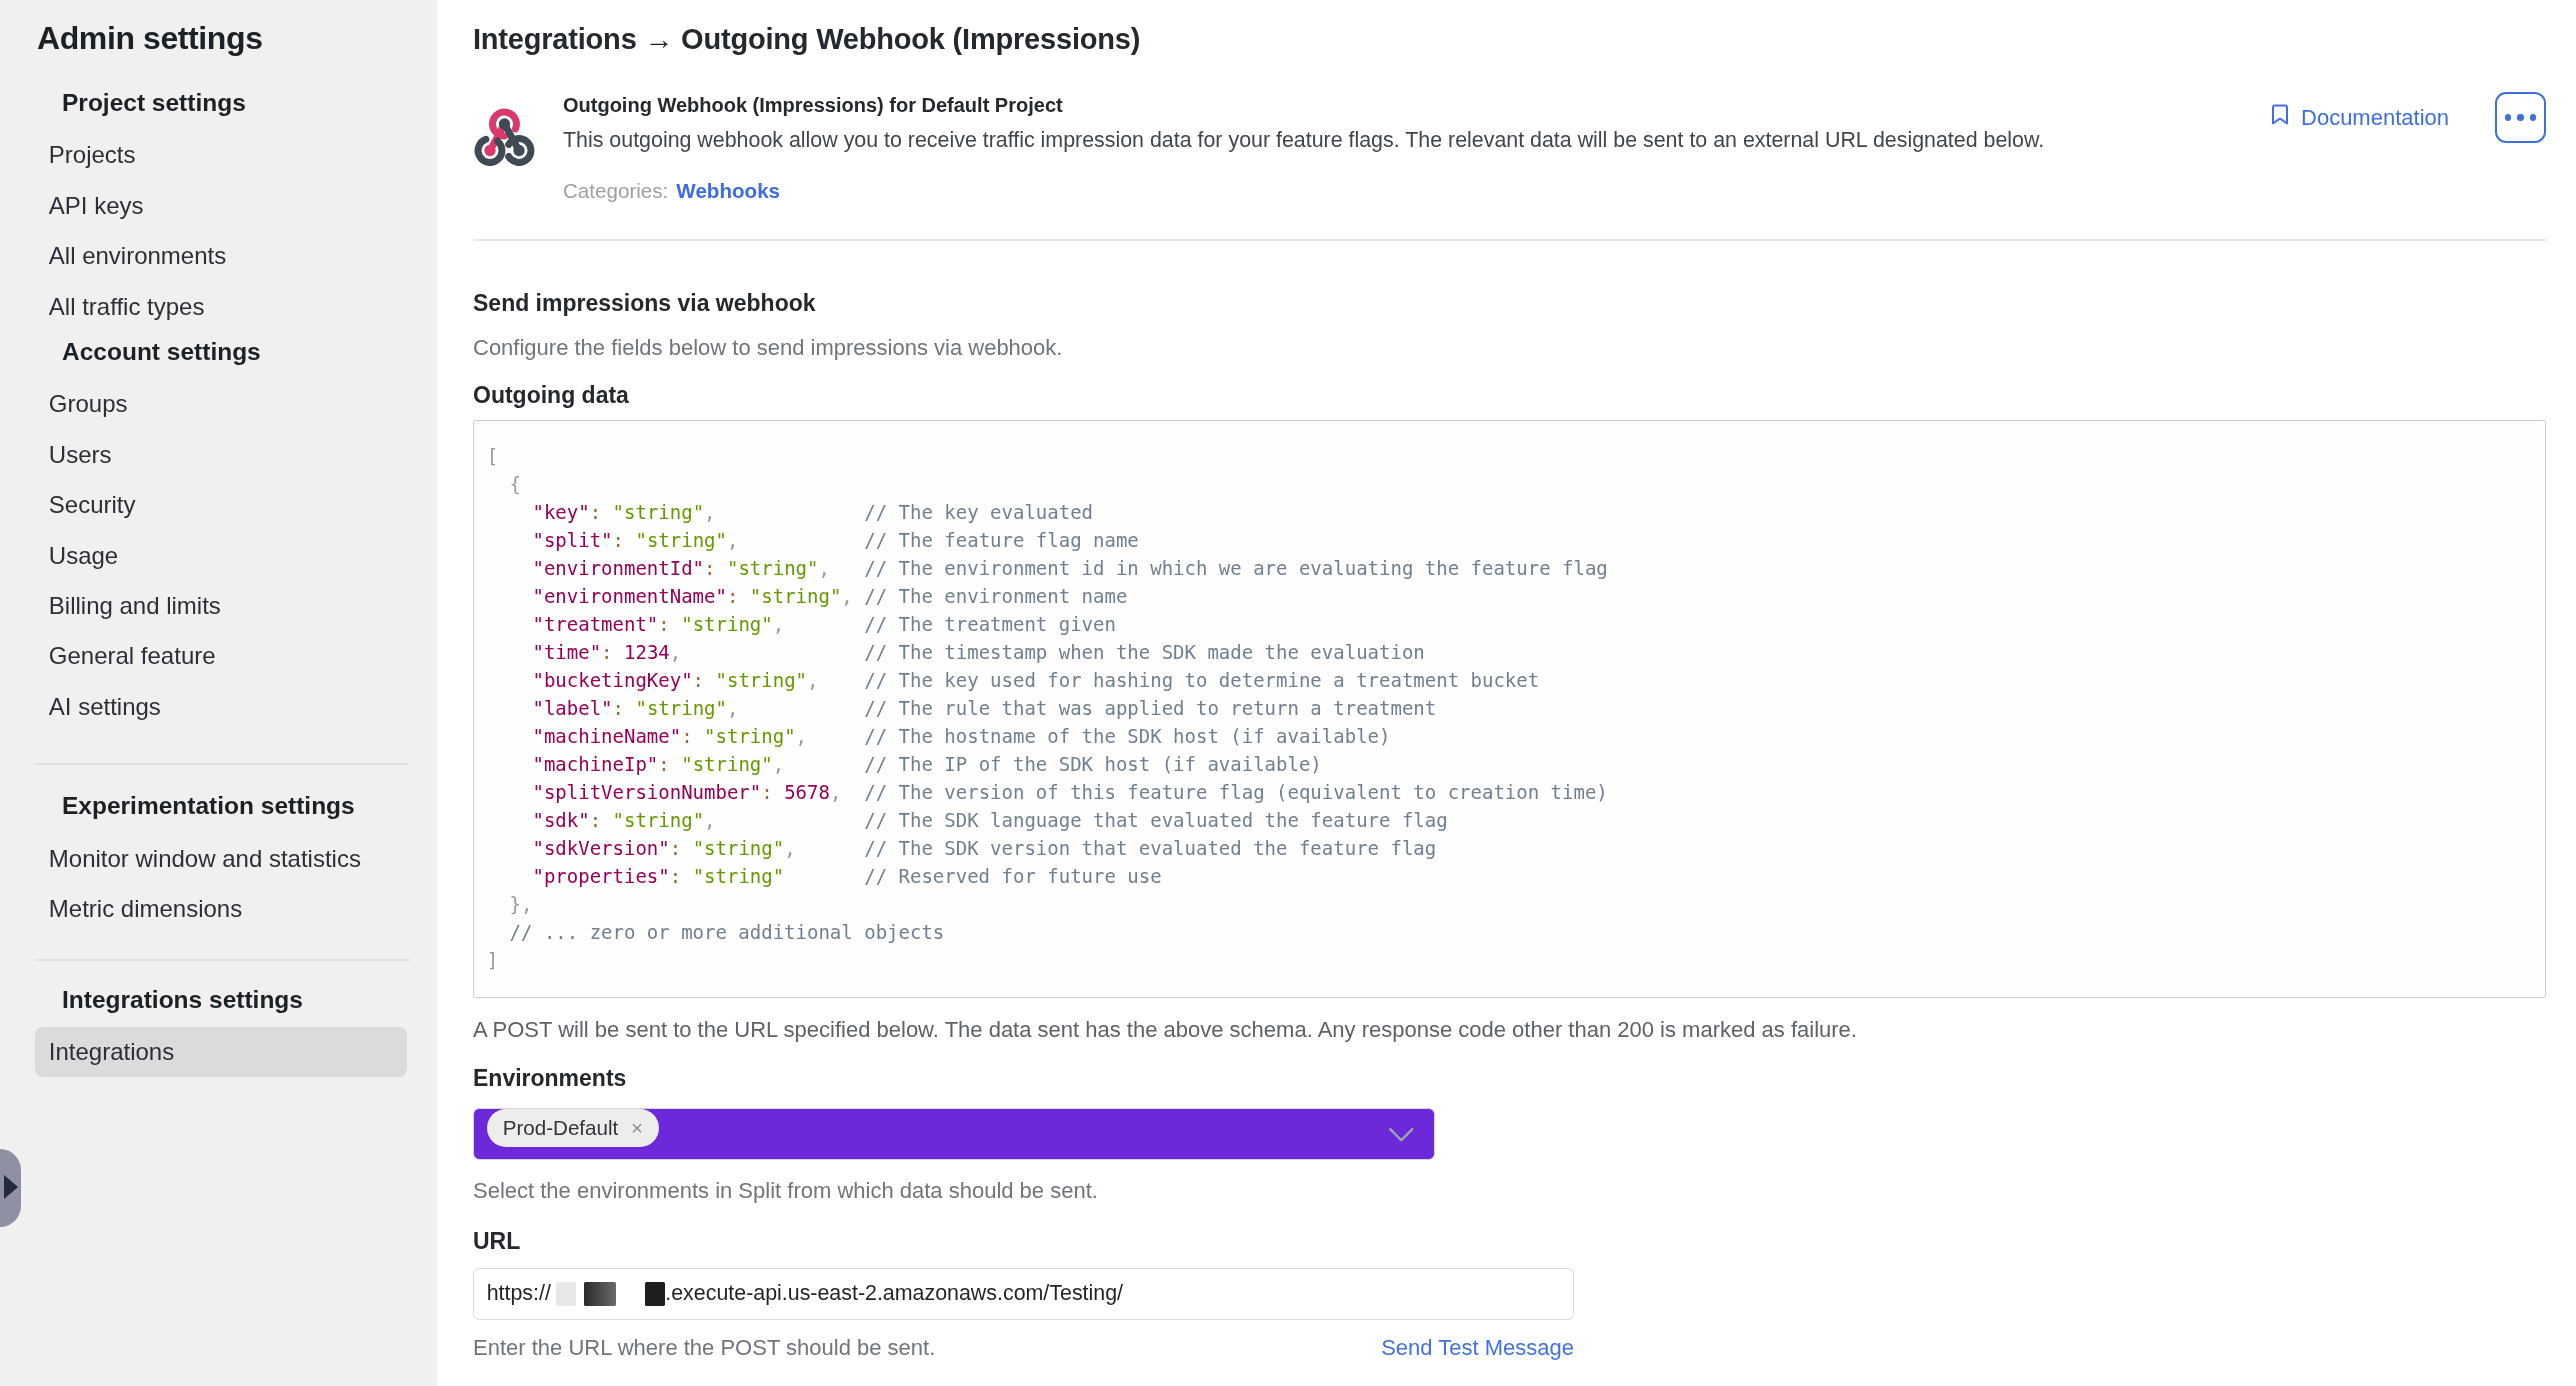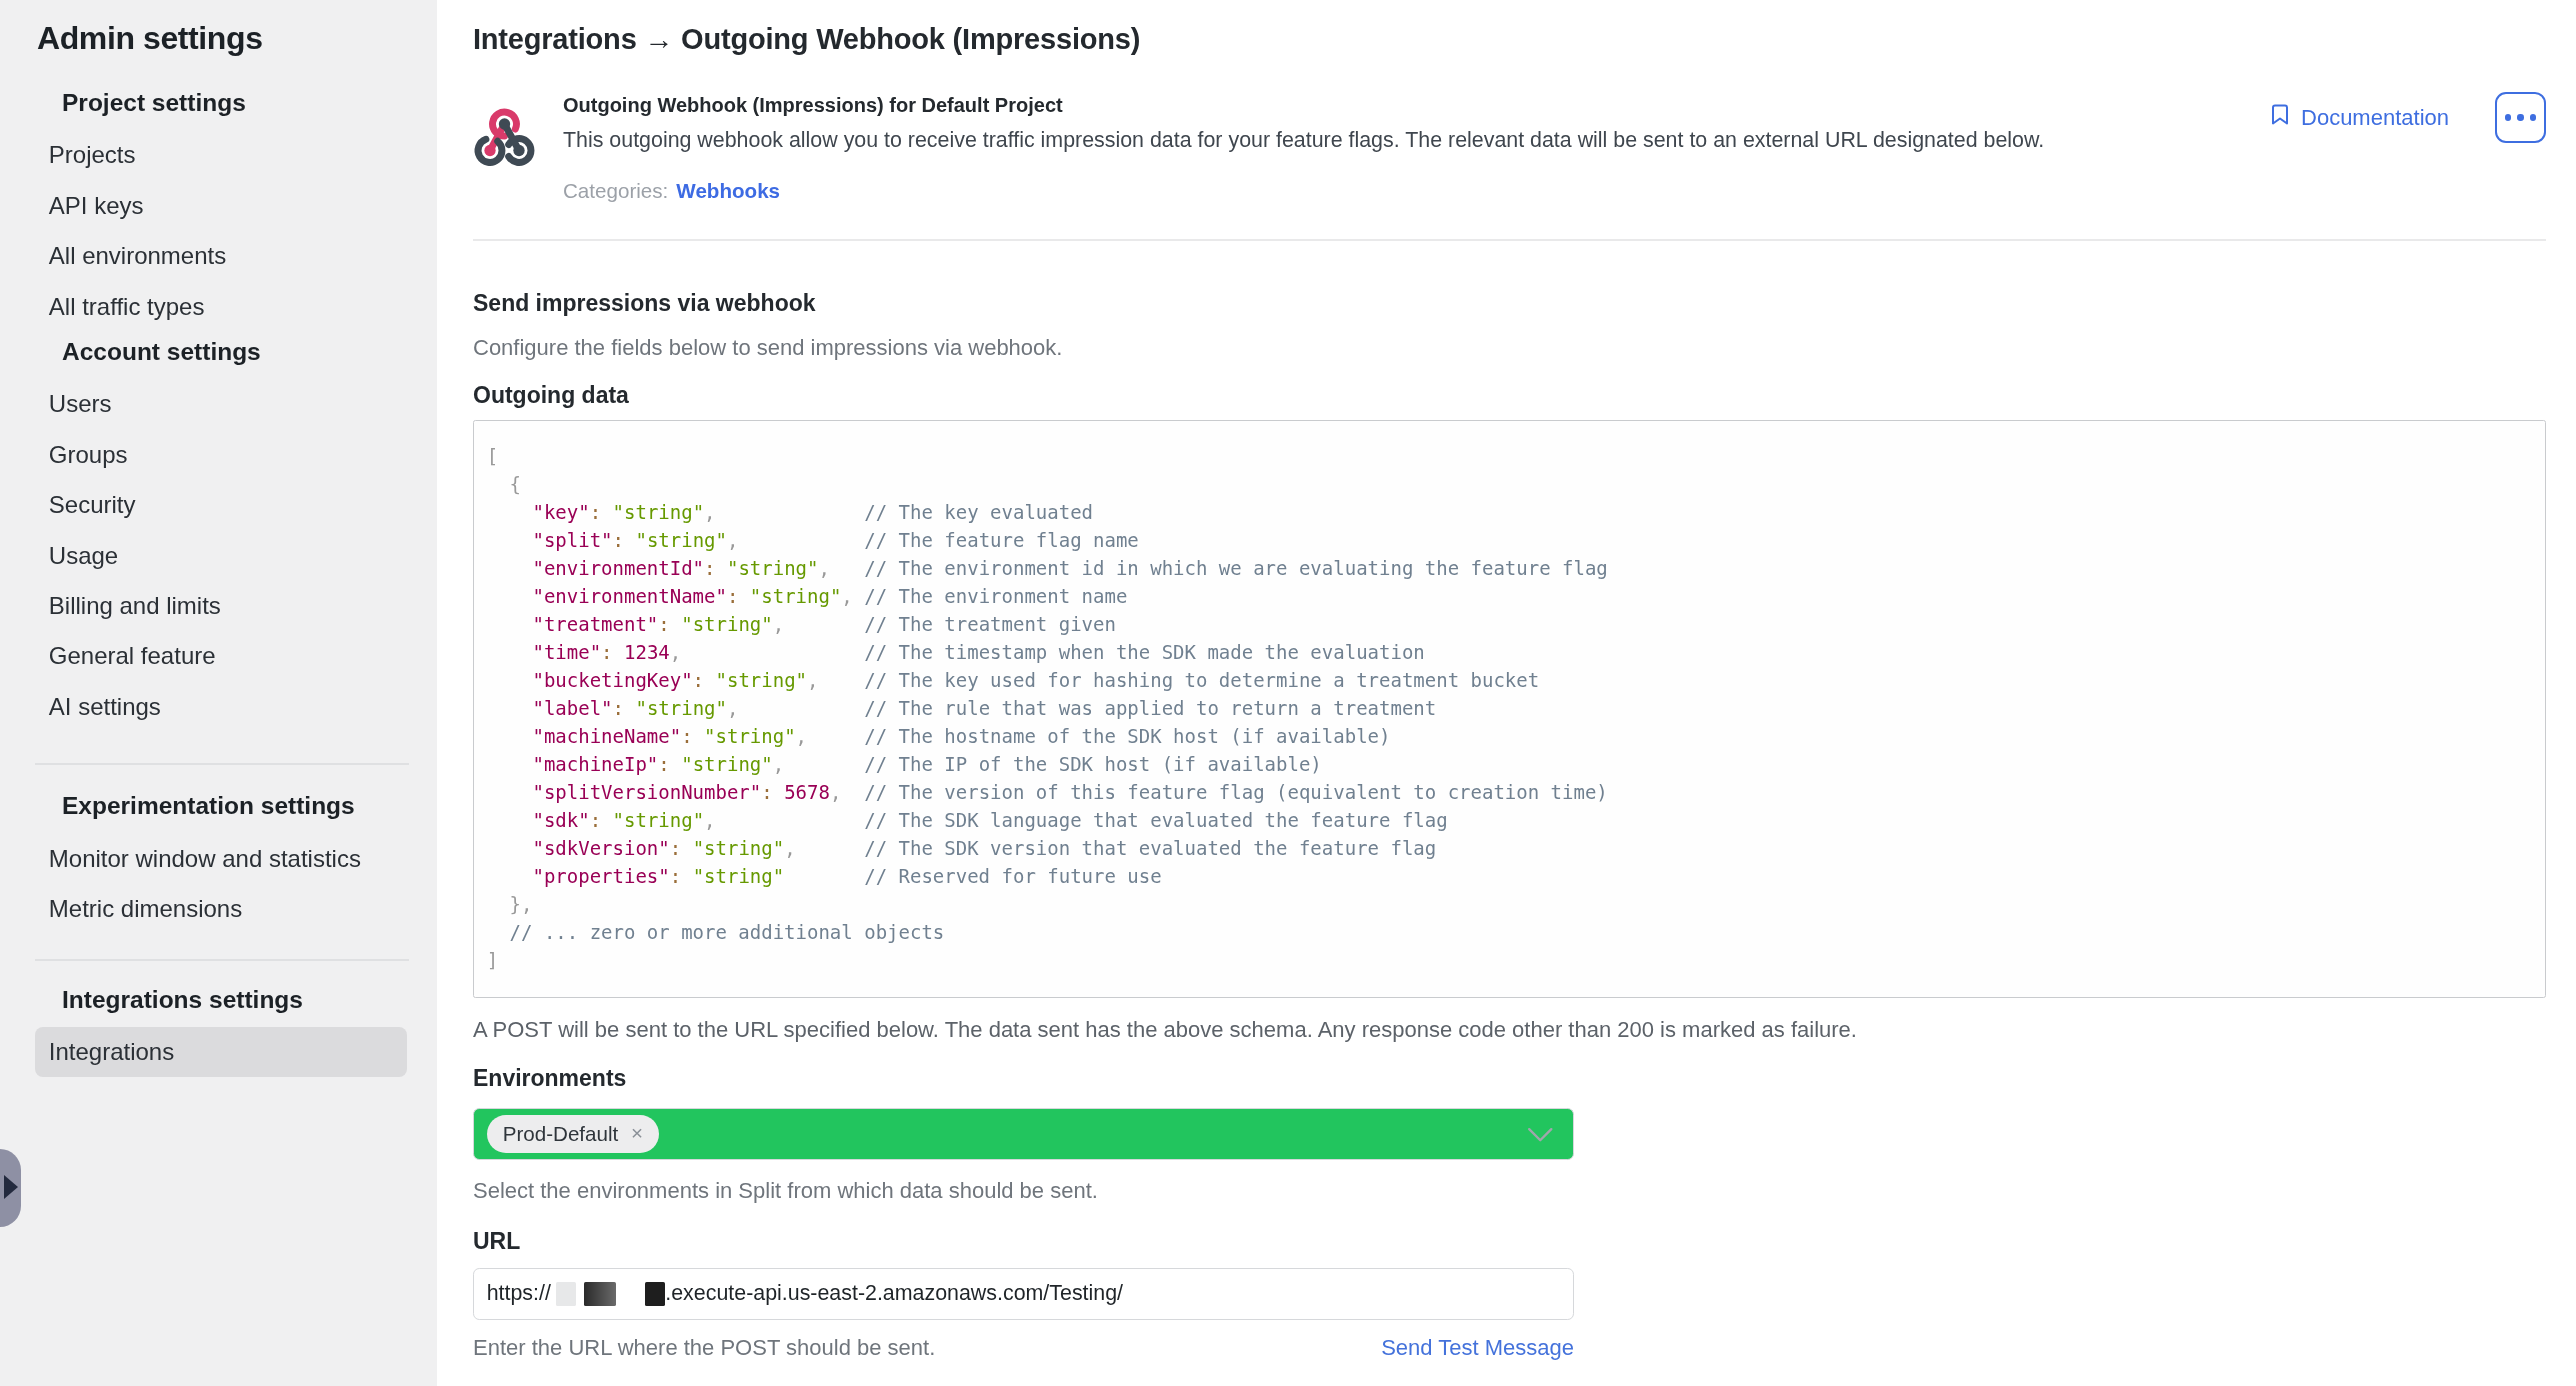--- a/index.html
+++ b/index.html
@@ -65,22 +65,22 @@
   .tk-s { color:#669900; }
   .tk-n { color:#990055; }
   .tk-c { color:#708090; }
 
   .post-note { font-size:22px; line-height:27px; color:#5C6269; margin-top:17.4px; }
 
   .field-label { font-size:23px; font-weight:700; line-height:27px; color:#24292E; }
   .lbl-env { margin-top:22px; }
   .lbl-url { margin-top:24px; }
 
-  .select-box { margin-top:16px; width:1101px; height:52px; border:1.6px solid #D6D8DB; border-radius:6.3px;
-                background:#22c55e; position:relative; display:flex; align-items:center; padding:0 55px 0 12.7px; cursor:pointer; }
+  .select-box { margin-top:16px; width:962px; height:52px; border:1.6px solid #D6D8DB; border-radius:6.3px;
+                background:#6d28d9; position:relative; display:flex; align-items:flex-start; padding:0 55px 0 12.7px; cursor:pointer; }
   .pill { display:inline-flex; align-items:center; gap:12.7px; background:#EDEDEE; border-radius:20.6px;
           padding:7.1px 16px; font-size:20.6px; color:#2F353B; }
   .pill-x { color:#8A9097; font-size:20.6px; cursor:pointer; line-height:1; }
   .chevron { position:absolute; right:19px; top:17.4px; }
 
   .helper { font-size:22px; line-height:27px; color:#6F757C; margin-top:17.4px; }
 
   .url-input { margin-top:12.7px; width:1101px; height:52px; border:1.6px solid #D6D8DB; border-radius:6.3px;
                background:#fff; display:flex; align-items:center; padding:0 12.7px; font-size:21.4px; color:#1F2428;
                cursor:text; }
@@ -102,22 +102,22 @@
   <div class="nav-section-label nav-sec-1">Project settings</div>
   <ul class="nav-list">
     <li class="nav-item">Projects</li>
     <li class="nav-item">API keys</li>
     <li class="nav-item">All environments</li>
     <li class="nav-item">All traffic types</li>
   </ul>
 
   <div class="nav-section-label nav-sec-2">Account settings</div>
   <ul class="nav-list">
+    <li class="nav-item">Groups</li>
     <li class="nav-item">Users</li>
-    <li class="nav-item">Groups</li>
     <li class="nav-item">Security</li>
     <li class="nav-item">Usage</li>
     <li class="nav-item">Billing and limits</li>
     <li class="nav-item">General feature</li>
     <li class="nav-item">AI settings</li>
   </ul>
 
   <div class="side-divider sec3-div"></div>
   <div class="nav-section-label nav-sec-3">Experimentation settings</div>
   <ul class="nav-list">

